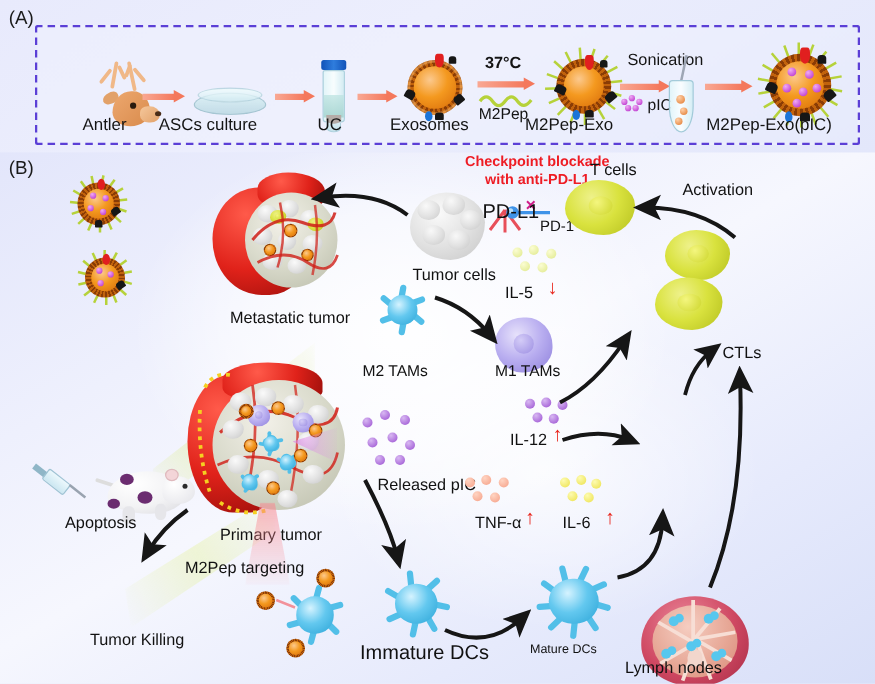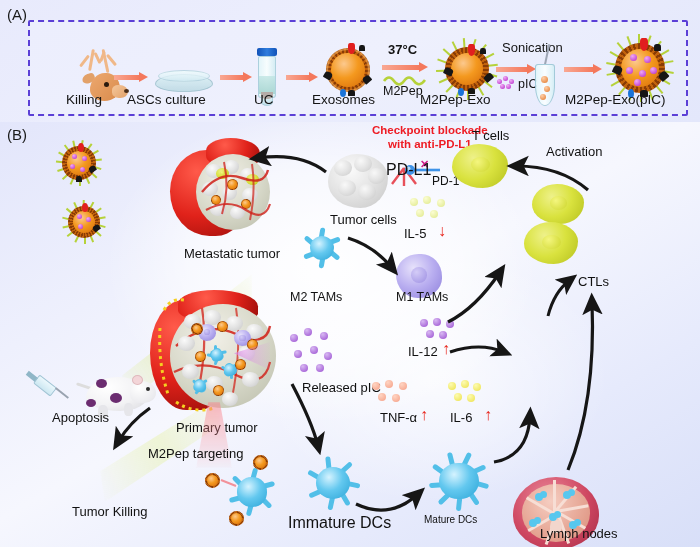--- a/index.html
+++ b/index.html
@@ -219,21 +219,21 @@
         <div class="antler" style="left:22px;top:3px;width:3px;height:12px;transform:rotate(-26deg)"></div>
         <div class="antler" style="left:30px;top:0px;width:3px;height:24px;transform:rotate(-12deg)"></div>
         <div class="antler" style="left:36px;top:4px;width:3px;height:14px;transform:rotate(-40deg)"></div>
         <div class="antler" style="left:27px;top:2px;width:3px;height:11px;transform:rotate(20deg)"></div>
         <div class="deer-ear"></div>
         <div class="deer-head"></div>
         <div class="deer-snout"></div>
         <div class="deer-eye"></div>
         <div class="deer-nose"></div>
       </div>
-      <div class="a-label" style="left:36px;top:70px">Killing</div>
+      <div class="a-label" style="left:36px;top:70px">Antler</div>
 
       <div class="a-arrow" style="left:84px;top:50px;width:34px">
         <div class="shaft"></div>
           <div class="head"></div>
       </div>
 
       <div id="petri">
         <div class="dish-body"></div>
           <div class="dish-top"></div>
       </div>
@@ -702,21 +702,21 @@
       <div class="ln-sep" style="transform:rotate(20deg)"></div>
       <div class="ln-sep" style="transform:rotate(60deg)"></div>
       <div class="ln-sep" style="transform:rotate(120deg)"></div>
       <div class="ln-hilum"></div>
       <div class="ln-tcluster" style="left:22px;top:14px"></div>
       <div class="ln-tcluster" style="left:50px;top:12px"></div>
       <div class="ln-tcluster" style="left:16px;top:40px"></div>
       <div class="ln-tcluster" style="left:56px;top:42px"></div>
       <div class="ln-tcluster" style="left:36px;top:34px"></div>
     </div>
-    <div class="b-label" style="left:540px;top:404px;font-size:13px">Lymph nodes</div>
+    <div class="b-label" style="left:500px;top:404px;font-size:13px">Lymph nodes</div>
 
     <div class="dc-cell" style="left:302px;top:332px;width:62px;height:58px">
       <div class="dc-arm" style="transform:rotate(12deg)"></div>
       <div class="dc-arm" style="transform:rotate(66deg)"></div>
       <div class="dc-arm" style="transform:rotate(120deg)"></div>
       <div class="dc-arm" style="transform:rotate(174deg)"></div>
       <div class="dc-arm" style="transform:rotate(228deg)"></div>
       <div class="dc-arm" style="transform:rotate(282deg)"></div>
       <div class="dc-arm" style="transform:rotate(330deg)"></div>
       <div class="dc-body"></div>

